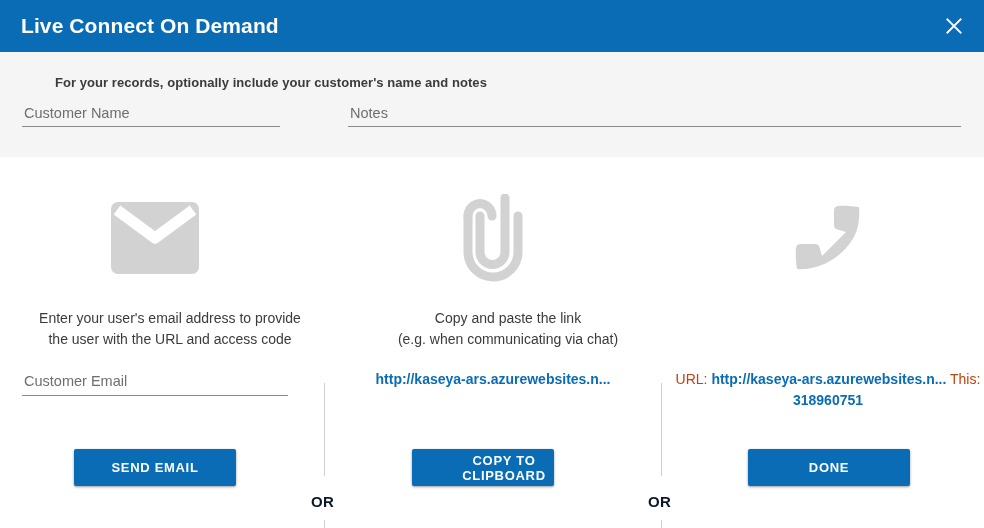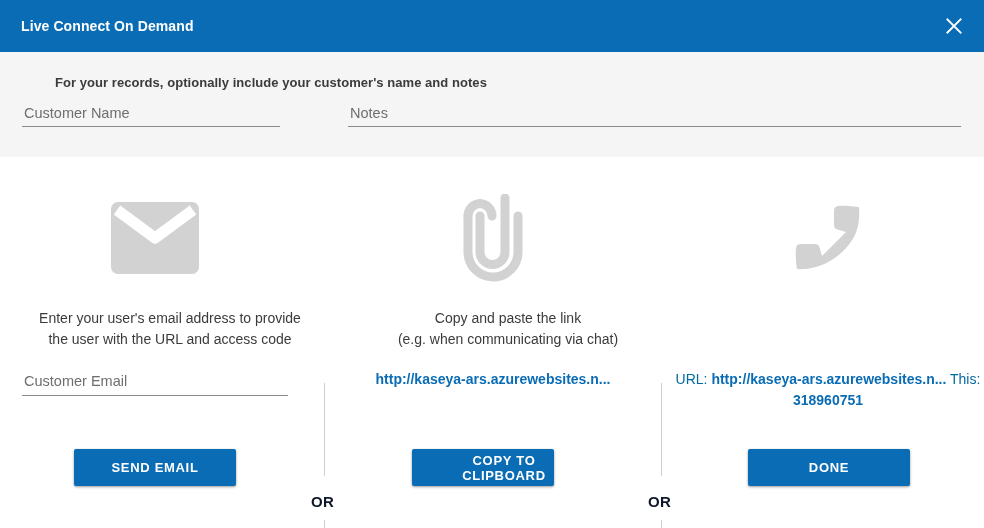--- a/index.html
+++ b/index.html
@@ -26,21 +26,21 @@
     left: 0; top: 0;
     width: 984px;
     height: 52px;
     background: #0a6cb4;
     display: flex;
     align-items: center;
     justify-content: space-between;
   }
   .titlebar-text {
     color: #ffffff;
-    font-size: 14px;
+    font-size: 21px;
     font-weight: bold;
     letter-spacing: 0.1px;
     padding-left: 21px;
     white-space: nowrap;
   }
   .close-btn {
     width: 52px;
     height: 52px;
     display: flex;
     align-items: center;
@@ -140,21 +140,21 @@
   .weblink {
     color: #0a6cb4;
     font-weight: bold;
     text-decoration: none;
     cursor: pointer;
   }
   .codeval {
     color: #0a6cb4;
     font-weight: bold;
   }
-  .lbl { color: #0369a1; font-weight: normal; }
+  .lbl { color: #c2410c; font-weight: normal; }
 
   
   #customer-email-field {
     position: absolute;
     left: 22px;
     top: 214px;
     width: 266px;
     height: 25px;
     border: none;
     outline: none;

